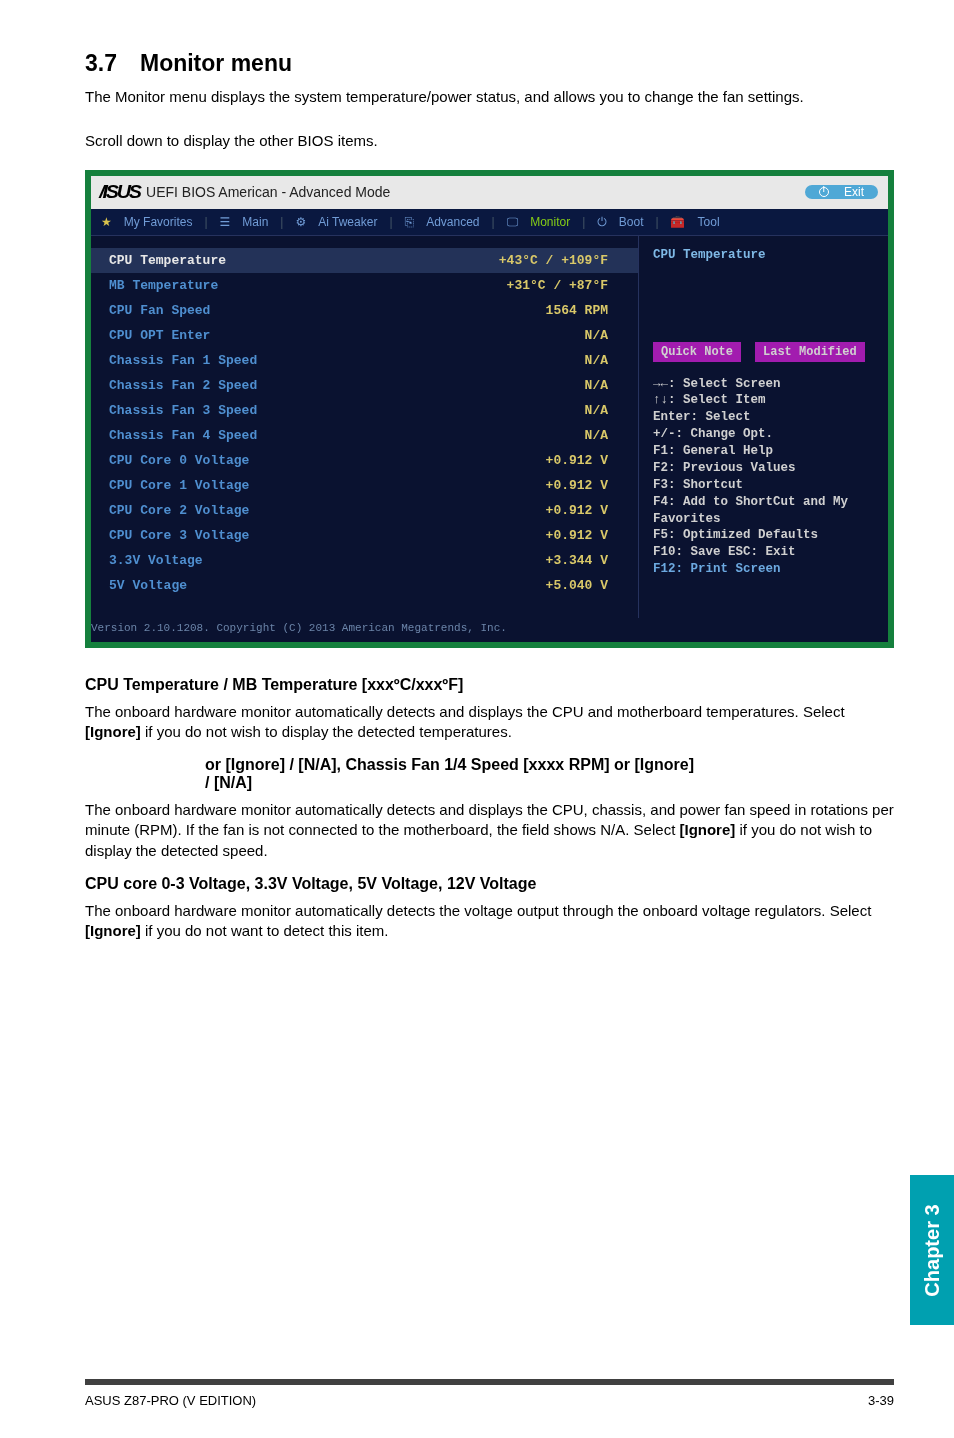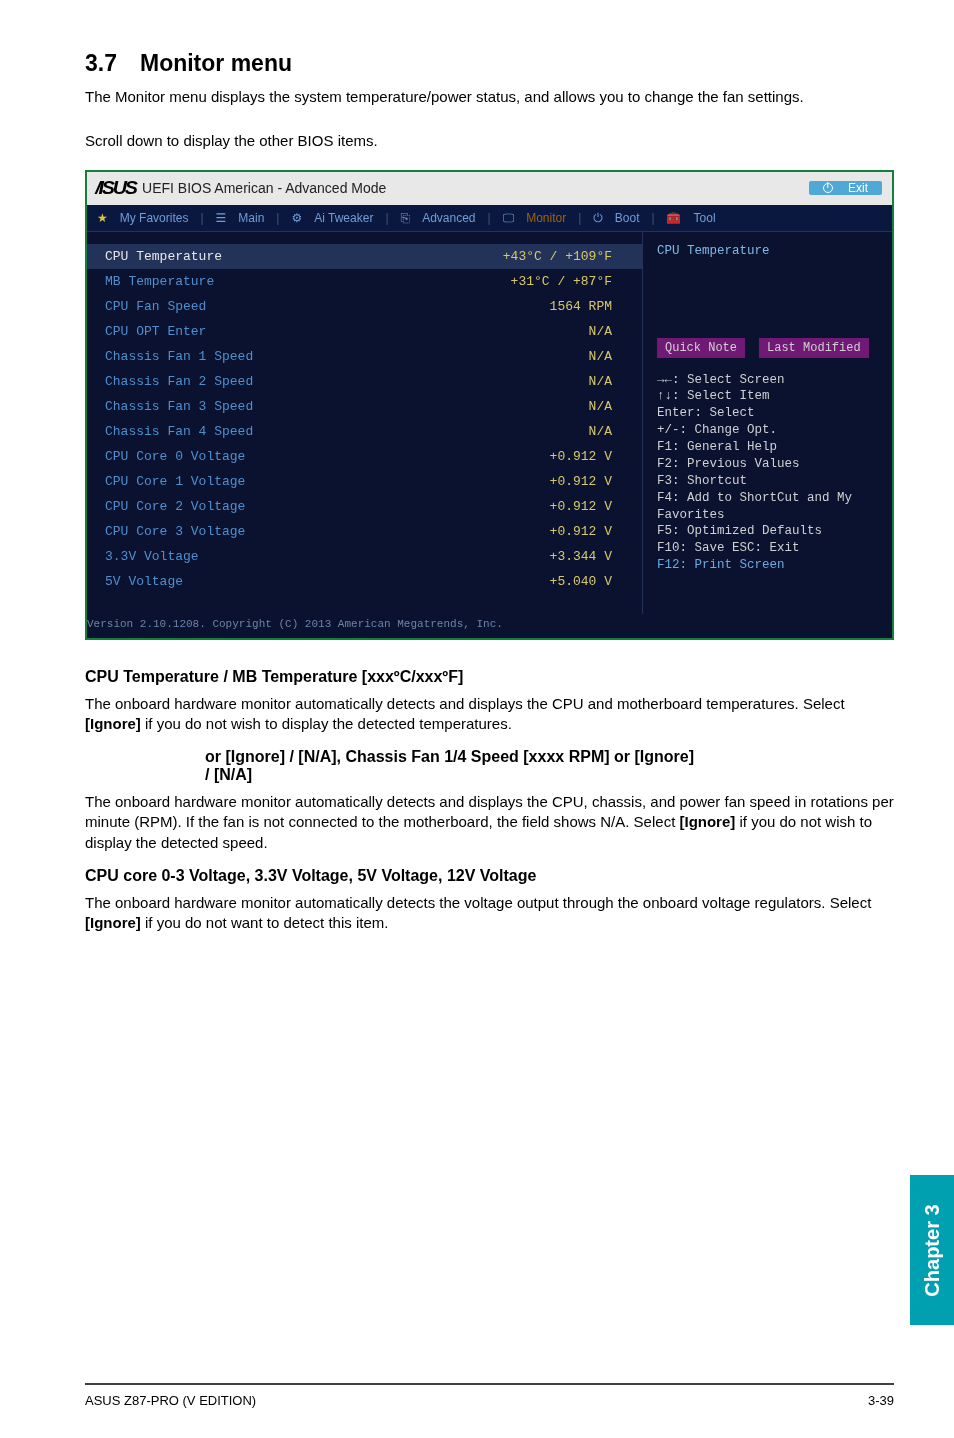--- a/index.html
+++ b/index.html
@@ -2,60 +2,60 @@
 <html><head>
   <meta charset="utf-8">
   <style>
     * { box-sizing: border-box; margin: 0; padding: 0; }
     body { font-family: Arial, Helvetica, sans-serif; width: 954px; background: #fff; color: #000; }
     .page { padding: 50px 60px 40px 85px; position: relative; min-height: 1438px; }
     h1 { font-size: 23px; font-weight: bold; margin-bottom: 10px; }
     .intro { font-size: 15px; line-height: 1.35; margin-bottom: 10px; }
     .intro2 { font-size: 15px; line-height: 1.35; margin-bottom: 18px; margin-top: 24px; }
 
-    .bios-wrap { border: 2px solid #15803d; margin-bottom: 28px; background: #0a1230; }
+    .bios-wrap { border: 6px solid #15803d; margin-bottom: 28px; background: #0a1230; }
     .bios-titlebar { background: #e8e8e8; padding: 6px 10px; display: flex; align-items: center; justify-content: space-between; }
     .bios-title-left { display:flex; align-items:center; gap:8px; }
     .asus-logo { font-family: Arial, sans-serif; font-weight: bold; font-style: italic; letter-spacing: -2px; font-size: 18px; color:#000; transform: scaleX(1.1); }
     .bios-util { font-size: 14px; color:#222; }
-    .exit-btn { background:#4fa8d6; color:#fff; padding:0 14px; font-size:12px; border-radius:2px; display:flex; align-items:center; gap:15px; }
+    .exit-btn { background:#4fa8d6; color:#fff; padding:0 14px; font-size:12px; border-radius:8px; display:flex; align-items:center; gap:15px; }
     .pwr-icon { width:10px;height:10px;border:1.5px solid #fff;border-radius:50%;position:relative;}
     .pwr-icon::after{content:"";position:absolute;top:-2px;left:50%;width:1.5px;height:6px;background:#fff;transform:translateX(-50%);}
 
     .bios-tabs { background:#0a1840; padding:6px 10px; font-size:12px; color:#719cd6; display:flex; gap:12px; align-items:center; border-bottom:1px solid #26325e; white-space:nowrap; overflow:hidden;}
     .bios-tabs .star { color:#d9c24d; }
     .bios-tabs .sep { color:#456; }
-    .bios-tabs .active { color:#a16207; }
-
-    .bios-body { display:flex; }
+    .bios-tabs .active { color:#84cc16; }
+
+    .bios-body { display:flex;font-weight:bold; }
     .bios-left { flex:1; padding:12px 0 20px 0; }
     .bios-row { display:flex; justify-content:space-between; padding:5px 30px 5px 18px; font-size:13px; font-family: "Courier New", monospace; }
     .bios-row.selected { background:#233258; }
     .bios-row .label { color:#4f8fd0; }
     .bios-row.selected .label { color:#e8e8e8; }
     .bios-row .val { color:#d9c869; }
 
     .bios-right { width:250px; border-left:1px solid #26325e; padding:12px 12px 12px 14px; font-family:"Courier New",monospace; font-size:12.5px; color:#d0d0d0; }
     .right-head { color:#7fb9e6; margin-bottom:80px; }
     .mid-row { display:flex; gap:14px; margin-bottom:14px; }
-    .qbox { background:#701a75; color:#d0d0d0; padding:3px 8px; font-size:12px; }
+    .qbox { background:#a21caf; color:#d0d0d0; padding:3px 8px; font-size:12px; }
     .help-lines { line-height:1.35; }
     .help-lines .blue { color:#6ca9e0; }
     .footer-ver { text-align:left; font-size:11px; color:#6b84a8; padding:4px 0 8px; font-family:"Courier New",monospace; }
 
     h2 { font-size: 16px; font-weight: bold; margin-bottom: 8px; }
     .body-p { font-size: 15px; line-height: 1.35; margin-bottom: 14px; }
     .body-p b { font-weight: bold; }
     .h2-ind { font-size: 16px; font-weight: bold; margin-bottom:8px; }
     .h2-ind .line2, .h2-ind .line3 { display:block; padding-left: 120px; }
 
     .side-tab { position:absolute; right:0; top:1175px; background:#00a0b0; color:#fff; width:44px; height:150px; display:flex; align-items:center; justify-content:center; }
     .side-tab span { transform: rotate(-90deg); white-space:nowrap; font-size:20px; font-weight:bold; }
 
-    .page-footer { position:absolute; bottom:30px; left:85px; right:60px; border-top:2px solid #404040; padding-top:8px; display:flex; justify-content:space-between; font-size:13px; }
+    .page-footer { position:absolute; bottom:30px; left:85px; right:60px; border-top:6px solid #404040; padding-top:8px; display:flex; justify-content:space-between; font-size:13px; }
   </style>
 </head>
 <body>
 
 <div class="page">
 
   <h1>3.7 Monitor menu</h1>
   <p class="intro">The Monitor menu displays the system temperature/power status, and allows you to change the fan settings.</p>
   <p class="intro2">Scroll down to display the other BIOS items.</p>
 

